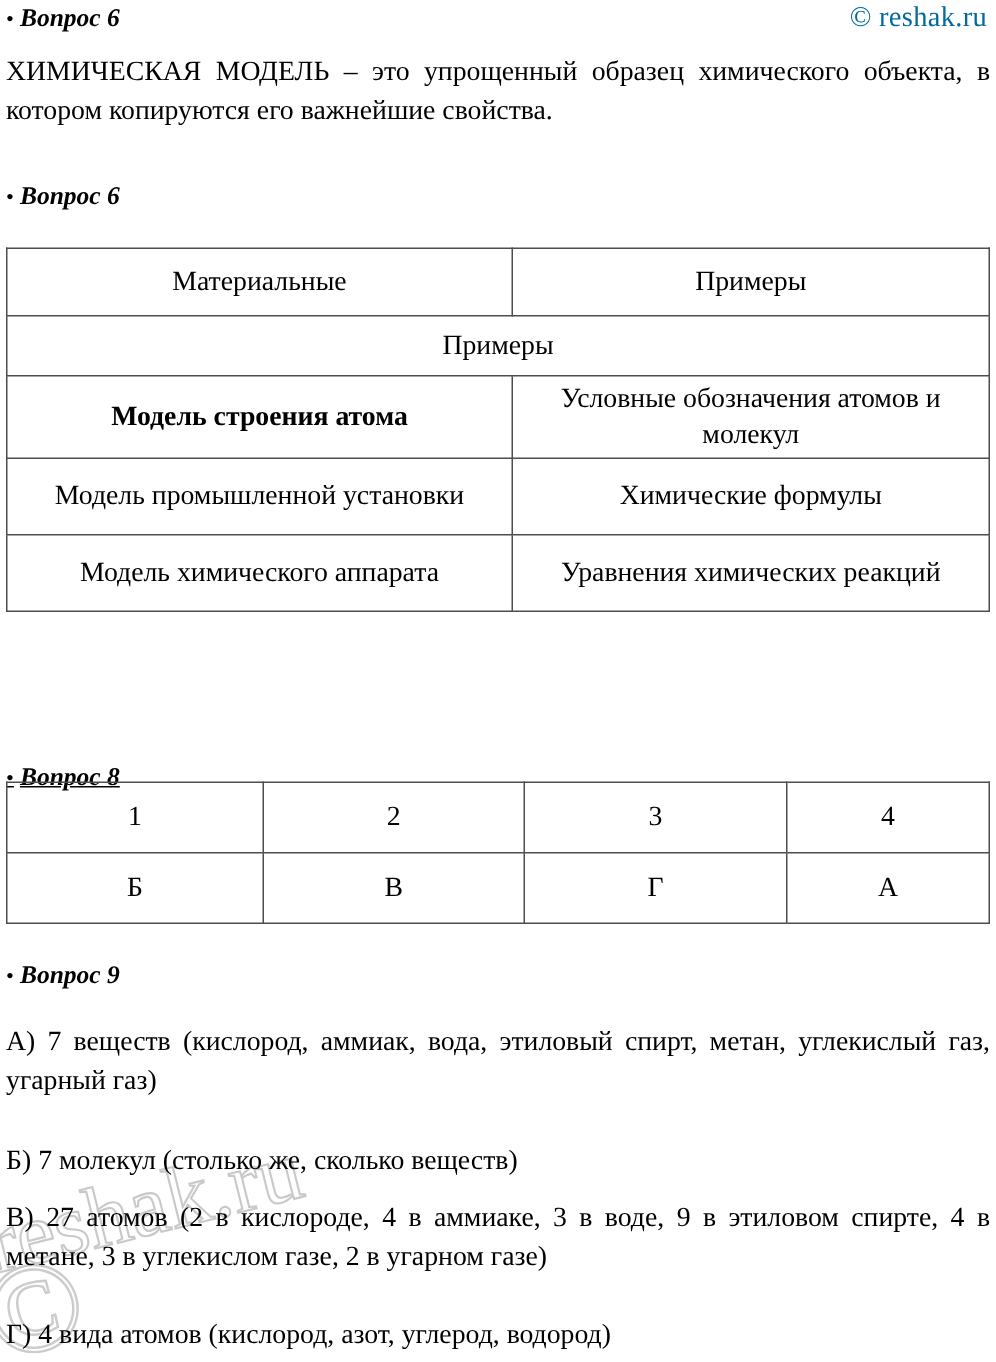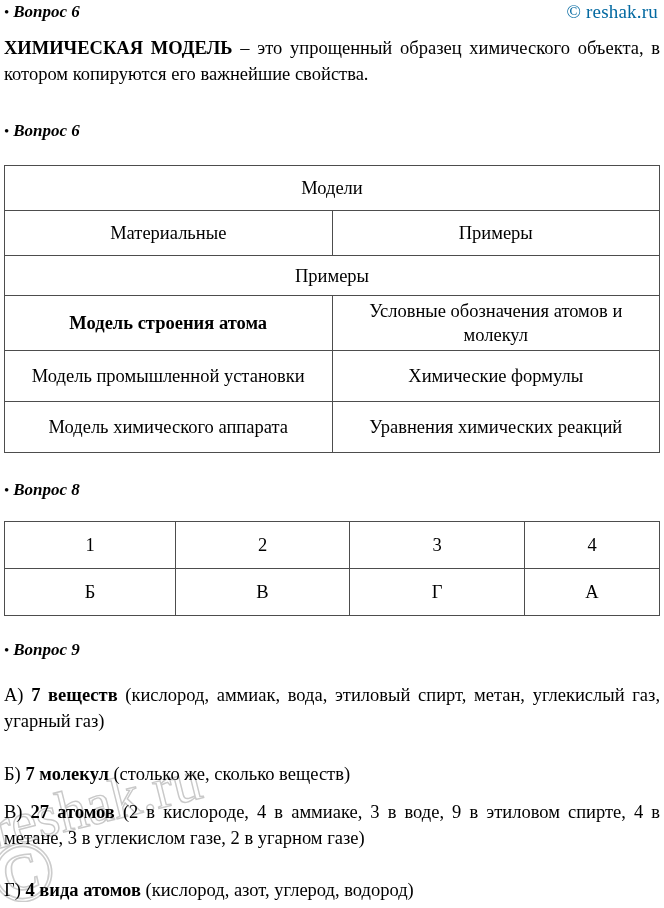--- a/index.html
+++ b/index.html
@@ -62,21 +62,21 @@
   }
 
   
   .para {
     font-size: 18.5px;
     line-height: 25.5px;
     text-align: justify;
     position: relative;
     z-index: 2;
   }
-  .para b { font-weight: bold; }
+  .para b { font-weight: normal; }
   .para.nojust { text-align: left; }
 
   
   table.grid {
     border-collapse: collapse;
     width: 656px;
     table-layout: fixed;
     background: transparent;
   }
   table.grid td {
@@ -116,23 +116,20 @@
     <b>ХИМИЧЕСКАЯ МОДЕЛЬ</b><span> – это упрощенный образец химического объекта, в котором копируются его важнейшие свойства.</span>
   </div>
 
   <div class="abs qhead" style="top:121px;">
     <span class="bullet">•</span><span>Вопрос 6</span>
   </div>
 
   <div class="abs" style="top:165px;">
     <table class="grid t1">
       <tbody>
-          <tr class="r-title">
-        <td colspan="2">Модели</td>
-      </tr>
       <tr class="r-kinds">
         <td style="width:328px;margin-top:31px;">Материальные</td>
         <td>Примеры</td>
       </tr>
       <tr class="r-examples">
         <td colspan="2">Примеры</td>
       </tr>
       <tr class="r-pair">
         <td style="width:328px;font-weight:bold;">Модель строения атома</td>
         <td>Условные обозначения атомов и молекул</td>
@@ -142,21 +139,21 @@
         <td>Химические формулы</td>
       </tr>
       <tr class="r-pair">
         <td style="width:328px;">Модель химического аппарата</td>
         <td>Уравнения химических реакций</td>
       </tr>
     </tbody>
       </table>
   </div>
 
-  <div class="abs qhead" style="top:480px;">
+  <div class="abs qhead" style="top:508px;text-decoration:underline;">
     <span class="bullet">•</span><span>Вопрос 8</span>
   </div>
 
   <div class="abs" style="top:521px;">
     <table class="grid t2">
       <tbody>
           <tr>
         <td style="width:162px;">1</td>
         <td style="width:165px;">2</td>
         <td style="width:166px;">3</td>

